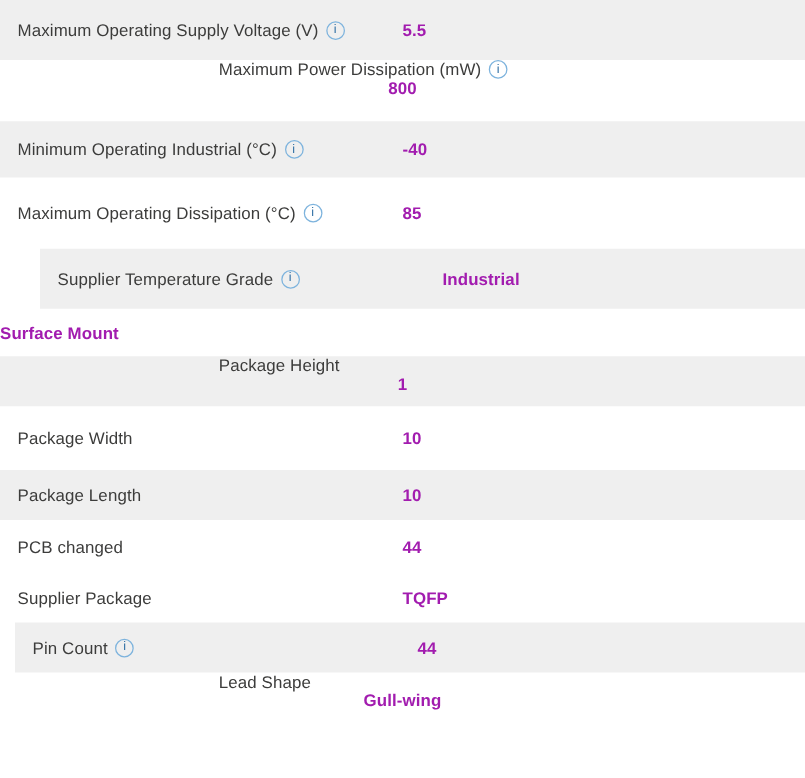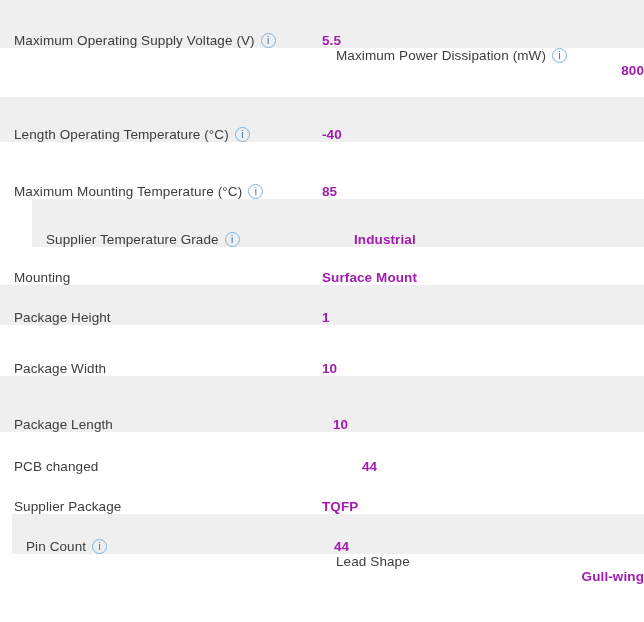--- a/index.html
+++ b/index.html
@@ -9,36 +9,36 @@
     font-family: "Liberation Sans", sans-serif;
   }
   .specs-table {
     width: 644px;
     height: 622px;
     overflow: hidden;
     background: #ffffff;
   }
   .row {
     display: flex;
-    align-items: flex-end;
+    align-items: center;
     box-sizing: border-box;
     width: 100%;
   }
   .row.gray { background: #efefef; }
   
   .row:nth-child(1)  { height: 48px; }
   .row:nth-child(2)  { height: 49px; flex-direction: column; }
   .row:nth-child(3)  { height: 45px; }
   .row:nth-child(4)  { height: 57px; }
   .row:nth-child(5)  { height: 48px; margin-left: 32px; }
   .row:nth-child(6)  { height: 38px; }
-  .row:nth-child(7)  { height: 40px; }
+  .row:nth-child(7)  { height: 40px; flex-direction: column; }
   .row:nth-child(8)  { height: 51px; }
-  .row:nth-child(9)  { height: 56px; gap: 11px; }
-  .row:nth-child(10) { height: 42px; gap: 40px; }
+  .row:nth-child(9)  { height: 40px; }
+  .row:nth-child(10) { height: 42px; }
   .row:nth-child(11) { height: 40px; }
   .row:nth-child(12) { height: 40px; margin-left: 12px; }
   .row:nth-child(13) { height: 48px; flex-direction: column; }
   .row:nth-child(14) { height: 32px; }
 
   .label-cell {
     box-sizing: border-box;
     width: 322px;
     padding-left: 14px;
     display: flex;
@@ -92,46 +92,43 @@
   <div class="row">
     <div class="label-cell">
       <span class="lbl">Maximum Power Dissipation (mW)</span>
       <span class="info">i</span>
     </div>
     <div class="value-cell">800</div>
   </div>
 
   <div class="row gray">
     <div class="label-cell">
-      <span class="lbl">Length Operating Temperature (°C)</span>
+      <span class="lbl">Minimum Operating Industrial (°C)</span>
       <span class="info">i</span>
     </div>
     <div class="value-cell">-40</div>
   </div>
 
   <div class="row">
     <div class="label-cell">
-      <span class="lbl">Maximum Mounting Temperature (°C)</span>
+      <span class="lbl">Maximum Operating Dissipation (°C)</span>
       <span class="info">i</span>
     </div>
     <div class="value-cell">85</div>
   </div>
 
   <div class="row gray">
     <div class="label-cell">
       <span class="lbl">Supplier Temperature Grade</span>
       <span class="info">i</span>
     </div>
     <div class="value-cell">Industrial</div>
   </div>
 
   <div class="row">
-    <div class="label-cell">
-      <span class="lbl">Mounting</span>
-    </div>
     <div class="value-cell">Surface Mount</div>
   </div>
 
   <div class="row gray">
     <div class="label-cell">
       <span class="lbl">Package Height</span>
     </div>
     <div class="value-cell">1</div>
   </div>
 

